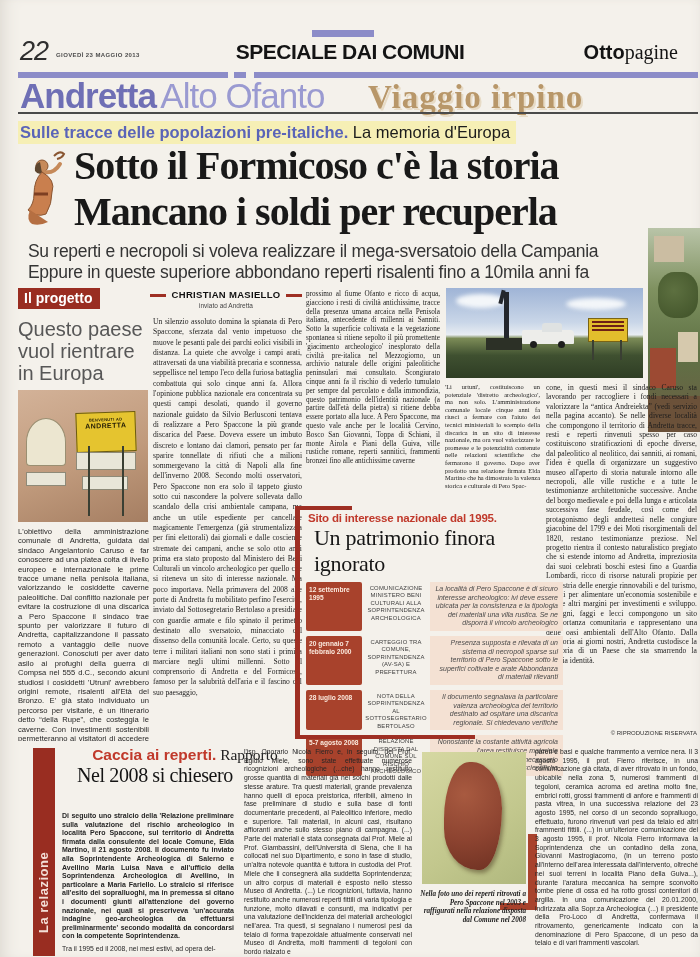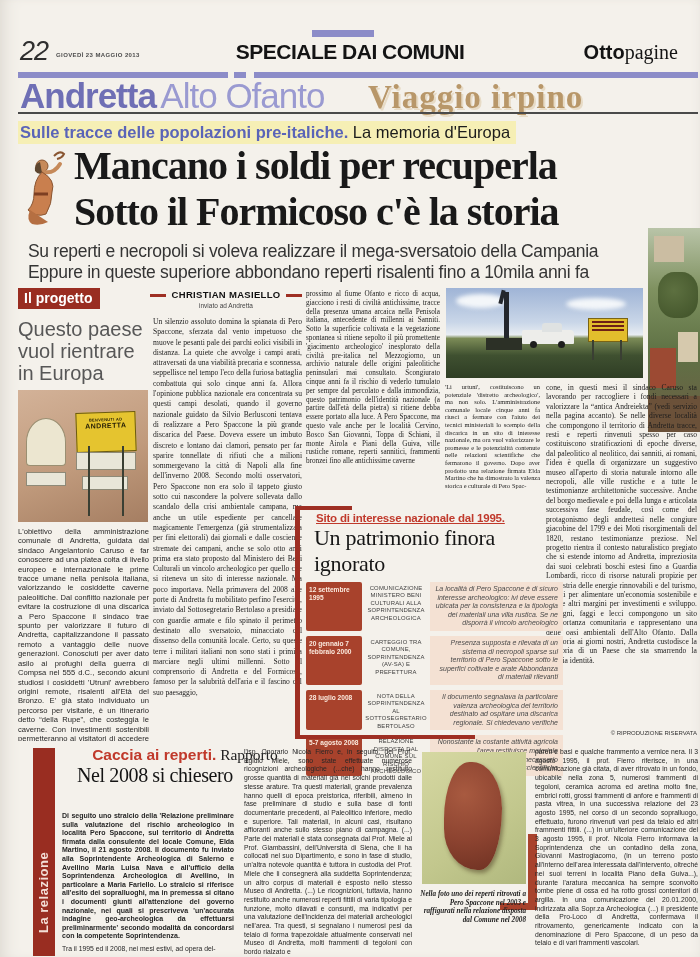--- a/index.html
+++ b/index.html
@@ -121,22 +121,22 @@
       <path d="M34 8 q6 -6 10 -2 q-2 4 -7 5" fill="none" stroke="#8a5632" stroke-width="2"></path>
       <circle cx="22" cy="18" r="6" fill="#c68a5a" stroke="#8a5632" stroke-width="1"></circle>
       <path d="M20 14 q-6 2 -5 9 q3 4 7 2" fill="#5d4630"></path>
       <path d="M24 24 q10 2 16 -8" fill="none" stroke="#c68a5a" stroke-width="4" stroke-linecap="round"></path>
       <path d="M22 24 q-8 8 -8 22 q0 10 -6 16 q8 8 18 4 q6 -10 6 -22 q4 -12 -10 -20" fill="#c97f4e" stroke="#8a5632" stroke-width="1"></path>
       <path d="M10 62 q-4 10 2 14 q8 2 16 -2" fill="#b56f42"></path>
       <path d="M14 46 h14" stroke="#7d3f22" stroke-width="3"></path>
     </svg>
   </div>
   <div class="abs headline" style="left:74px;top:143px;width:600px;">
+    <div>Sotto il Formicoso c'è la storia</div>
     <div>Mancano i soldi per recuperla</div>
-    <div>Sotto il Formicoso c'è la storia</div>
   </div>
 
   <div class="abs deck" style="left:28px;top:241px;width:630px;">
     <div>Su reperti e necropoli si voleva realizzare il mega-sversatoio della Campania</div>
     <div>Eppure in queste superiore abbondano reperti risalenti fino a 10mila anni fa</div>
   </div>
 
   <div class="abs photo townphoto" style="left:648px;top:228px;width:52px;height:204px;">
     <div class="bldg" style="left:6px;top:8px;width:30px;height:26px;background:#cbbda2;"></div>
     <div class="bldg" style="left:2px;top:120px;width:26px;height:40px;background:#9c4a33;"></div>
@@ -191,21 +191,21 @@
     <div class="ysign" style="left:142px;top:30px;width:38px;height:22px;">
         <i></i>
         <i></i>
         <i></i>
       </div>
     <div class="post" style="left:146px;top:52px;width:2px;height:20px;"></div>
     <div class="post" style="left:174px;top:52px;width:2px;height:20px;"></div>
   </div>
 
   <div class="abs infobox" style="left:295px;top:506px;width:263px;height:233px;">
-    <div class="ib-kicker" style="margin:6px 0 0 16px;text-decoration:underline;">Sito di interesse nazionale dal 1995.</div>
+    <div class="ib-kicker" style="margin:6px 0 0 8px;">Sito di interesse nazionale dal 1995.</div>
     <div class="ib-title" style="margin:1px 0 2px 14px;">Un patrimonio finora ignorato</div>
     <div class="ib-row">
       <div class="ib-date">12 settembre 1995</div>
       <div class="ib-src">Comunicazione Ministero Beni Culturali alla Soprintendenza Archeologica</div>
       <div class="ib-exc">La località di Pero Spaccone è di sicuro interesse archeologico: ivi deve essere ubicata per la consistenza e la tipologia dei materiali una villa rustica. Se ne disporrà il vincolo archeologico</div>
     </div>
     <div class="ib-row">
       <div class="ib-date">20 gennaio 7 febbraio 2000</div>
       <div class="ib-src">Carteggio tra Comune, Soprintendenza (Av-Sa) e Prefettura</div>
       <div class="ib-exc">Presenza supposta e rilevata di un sistema di necropoli sparse sul territorio di Pero Spaccone sotto le superfici coltivate e arate Abbondanza di materiali rilevanti</div>

